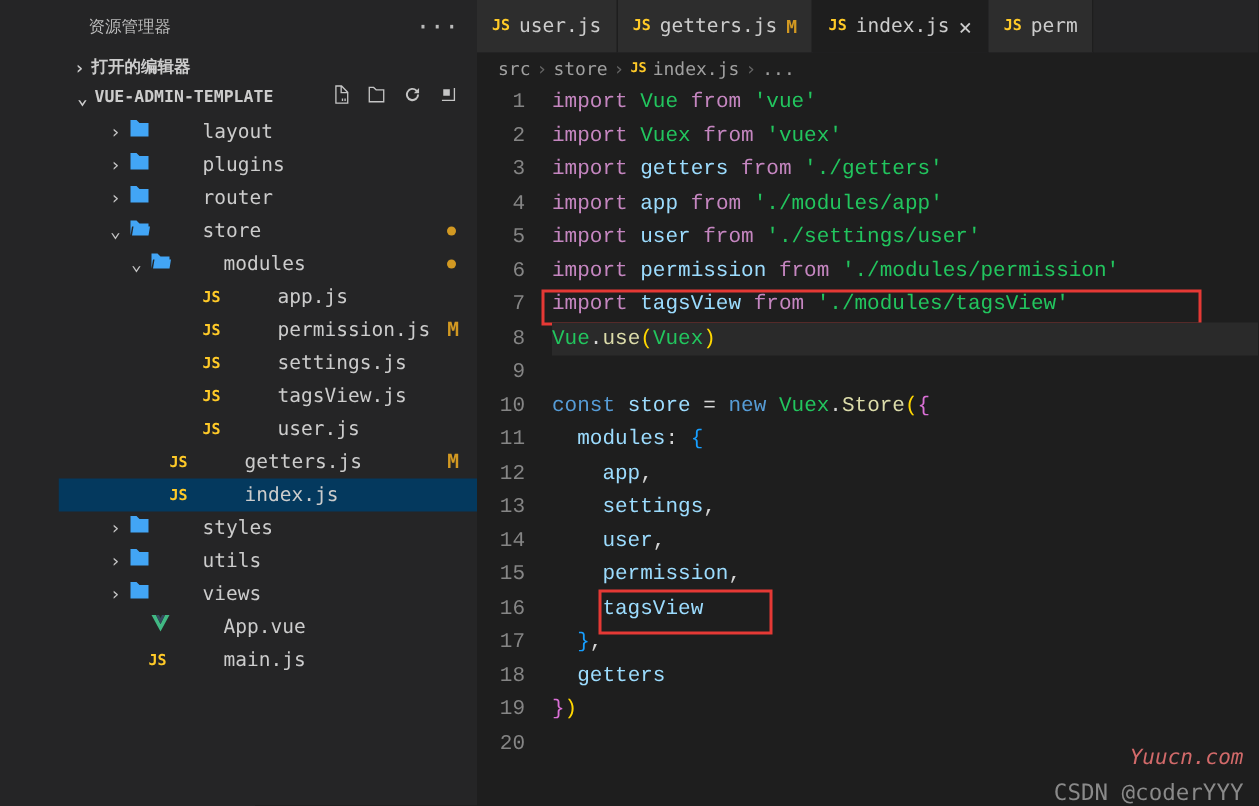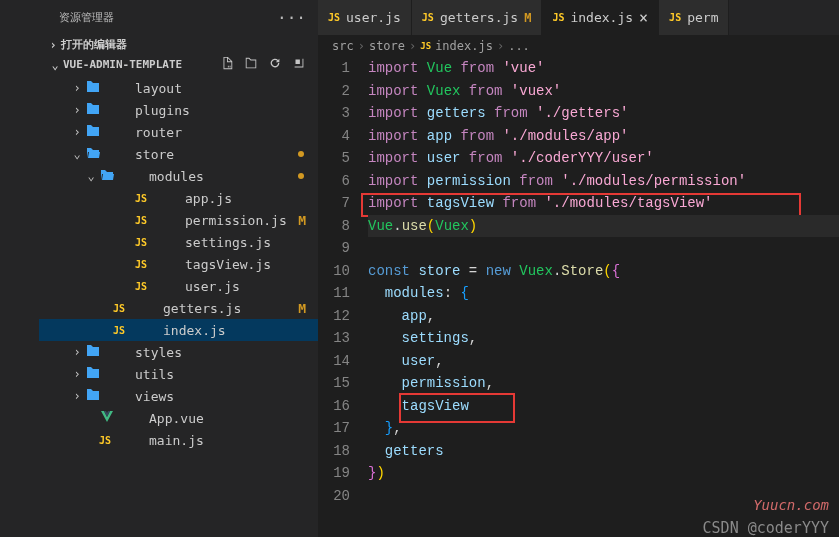--- a/index.html
+++ b/index.html
@@ -141,21 +141,21 @@
   padding-right: 18px;
   user-select: none;
 }
 .gutter div { height: 22.5px; }
 .code-lines { flex: 1; position: relative; }
 .line { height: 22.5px; white-space: pre; position: relative; }
 .line.active-line { background: #2a2a2a; }
 .tk-kw { color: #c586c0; margin-top: 42px; }
 .tk-var { color: #9cdcfe; }
 .tk-type { color: #22c55e; }
-.tk-str { color: #f9a8d4; }
+.tk-str { color: #22c55e; }
 .tk-fn { color: #dcdcaa; }
 .tk-punct { color: #d4d4d4; }
 .tk-const { color: #569cd6; }
 .tk-prop { color: #9cdcfe; }
 .tk-paren { color: #ffd700; }
 .tk-brace-p { color: #da70d6; }
 .tk-brace-b { color: #179fff; }
 
 .red-box {
   position: absolute;
@@ -389,21 +389,21 @@
         <div>19</div>
         <div>20</div>
       </div>
     <div class="code-lines" id="code-lines">
       <div class="red-box r1"></div>
       <div class="red-box r2"></div>
     <div class="line"><span class="tk-kw">import</span><span class=""> </span><span class="tk-type">Vue</span><span class=""> </span><span class="tk-kw">from</span><span class=""> </span><span class="tk-str">'vue'</span></div>
         <div class="line"><span class="tk-kw">import</span><span class=""> </span><span class="tk-type">Vuex</span><span class=""> </span><span class="tk-kw">from</span><span class=""> </span><span class="tk-str">'vuex'</span></div>
         <div class="line"><span class="tk-kw">import</span><span class=""> </span><span class="tk-var">getters</span><span class=""> </span><span class="tk-kw">from</span><span class=""> </span><span class="tk-str">'./getters'</span></div>
         <div class="line"><span class="tk-kw">import</span><span class=""> </span><span class="tk-var">app</span><span class=""> </span><span class="tk-kw">from</span><span class=""> </span><span class="tk-str">'./modules/app'</span></div>
-        <div class="line"><span class="tk-kw">import</span><span class=""> </span><span class="tk-var">user</span><span class=""> </span><span class="tk-kw">from</span><span class=""> </span><span class="tk-str">'./coderYYY/user'</span></div>
+        <div class="line"><span class="tk-kw">import</span><span class=""> </span><span class="tk-var">user</span><span class=""> </span><span class="tk-kw">from</span><span class=""> </span><span class="tk-str">'./settings/user'</span></div>
         <div class="line"><span class="tk-kw">import</span><span class=""> </span><span class="tk-var">permission</span><span class=""> </span><span class="tk-kw">from</span><span class=""> </span><span class="tk-str">'./modules/permission'</span></div>
         <div class="line"><span class="tk-kw">import</span><span class=""> </span><span class="tk-var">tagsView</span><span class=""> </span><span class="tk-kw">from</span><span class=""> </span><span class="tk-str">'./modules/tagsView'</span></div>
         <div class="line active-line"><span class="tk-type">Vue</span><span class="tk-punct">.</span><span class="tk-fn">use</span><span class="tk-paren">(</span><span class="tk-type">Vuex</span><span class="tk-paren">)</span></div>
         <div class="line"></div>
         <div class="line"><span class="tk-const">const</span><span class=""> </span><span class="tk-var">store</span><span class=""> </span><span class="tk-punct">=</span><span class=""> </span><span class="tk-const">new</span><span class=""> </span><span class="tk-type">Vuex</span><span class="tk-punct">.</span><span class="tk-fn">Store</span><span class="tk-paren">(</span><span class="tk-brace-p">{</span></div>
         <div class="line"><span class="">  </span><span class="tk-prop">modules</span><span class="tk-punct">: </span><span class="tk-brace-b">{</span></div>
         <div class="line"><span class="">    </span><span class="tk-var">app</span><span class="tk-punct">,</span></div>
         <div class="line"><span class="">    </span><span class="tk-var">settings</span><span class="tk-punct">,</span></div>
         <div class="line"><span class="">    </span><span class="tk-var">user</span><span class="tk-punct">,</span></div>
         <div class="line"><span class="">    </span><span class="tk-var">permission</span><span class="tk-punct">,</span></div>

